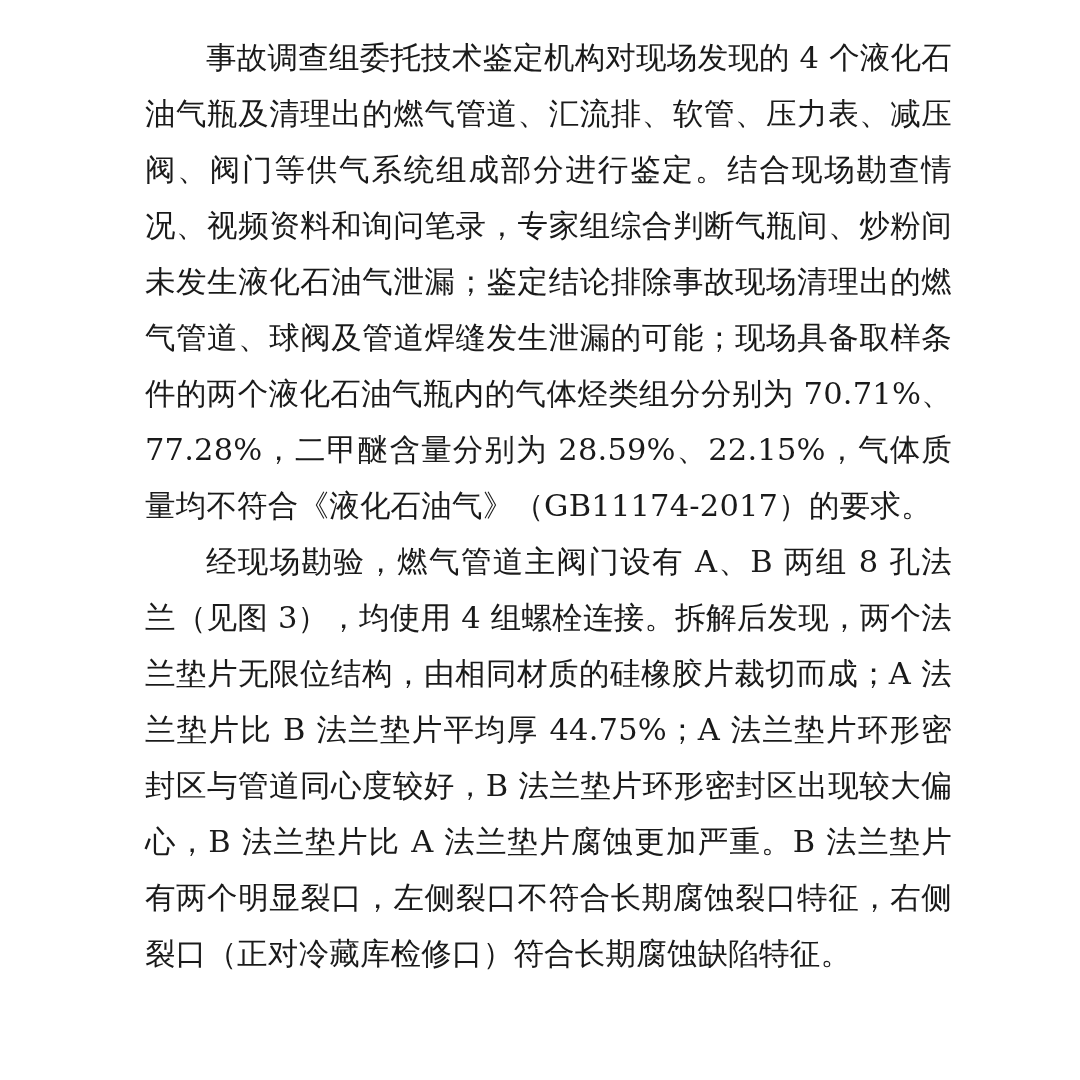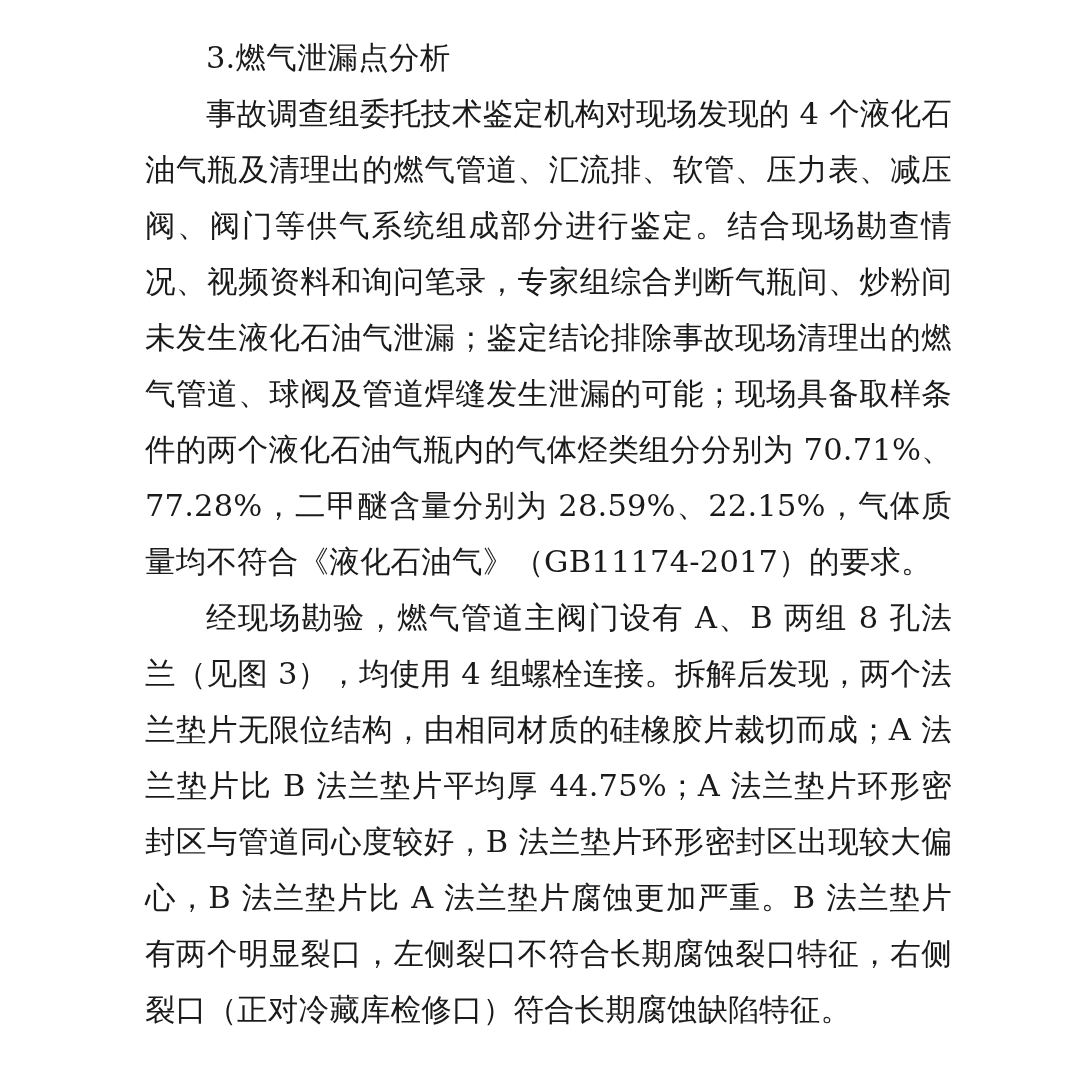--- a/index.html
+++ b/index.html
@@ -43,20 +43,19 @@
     text-indent: 0;
   }
 </style>
 </head>
 <body>
 
 <div class="page">
   <div class="doc-body">
 
 
-    <p class="para indent"><span>3.燃气泄漏点分析</span></p>
 
     <p class="para indent"><span>事故调查组委托技术鉴定机构对现场发现的 4 个液化石油气瓶及清理出的燃气管道、汇流排、软管、压力表、减压阀、阀门等供气系统组成部分进行鉴定。结合现场勘查情况、视频资料和询问笔录，专家组综合判断气瓶间、炒粉间未发生液化石油气泄漏；鉴定结论排除事故现场清理出的燃气管道、球阀及管道焊缝发生泄漏的可能；现场具备取样条件的两个液化石油气瓶内的气体烃类组分分别为 70.71%、77.28%，二甲醚含量分别为 28.59%、22.15%，气体质量均不符合《液化石油气》（GB11174-2017）的要求。</span></p>
 
     <p class="para indent"><span>经现场勘验，燃气管道主阀门设有 A、B 两组 8 孔法兰（见图 3），均使用 4 组螺栓连接。拆解后发现，两个法兰垫片无限位结构，由相同材质的硅橡胶片裁切而成；A 法兰垫片比 B 法兰垫片平均厚 44.75%；A 法兰垫片环形密封区与管道同心度较好，B 法兰垫片环形密封区出现较大偏心，B 法兰垫片比 A 法兰垫片腐蚀更加严重。B 法兰垫片有两个明显裂口，左侧裂口不符合长期腐蚀裂口特征，右侧裂口（正对冷藏库检修口）符合长期腐蚀缺陷特征。</span></p>
 
   </div>
 </div>
 
 </body></html>

